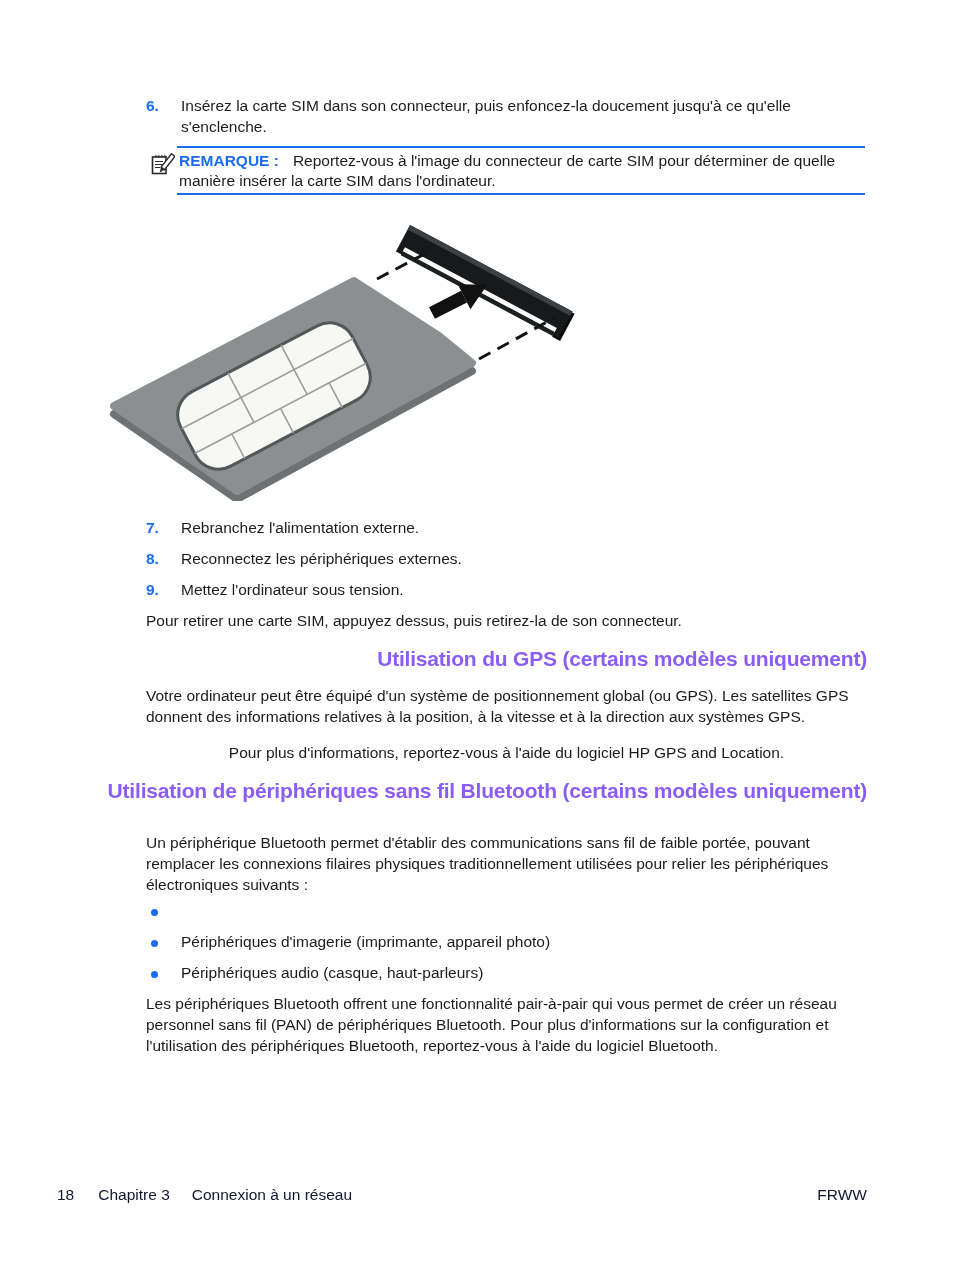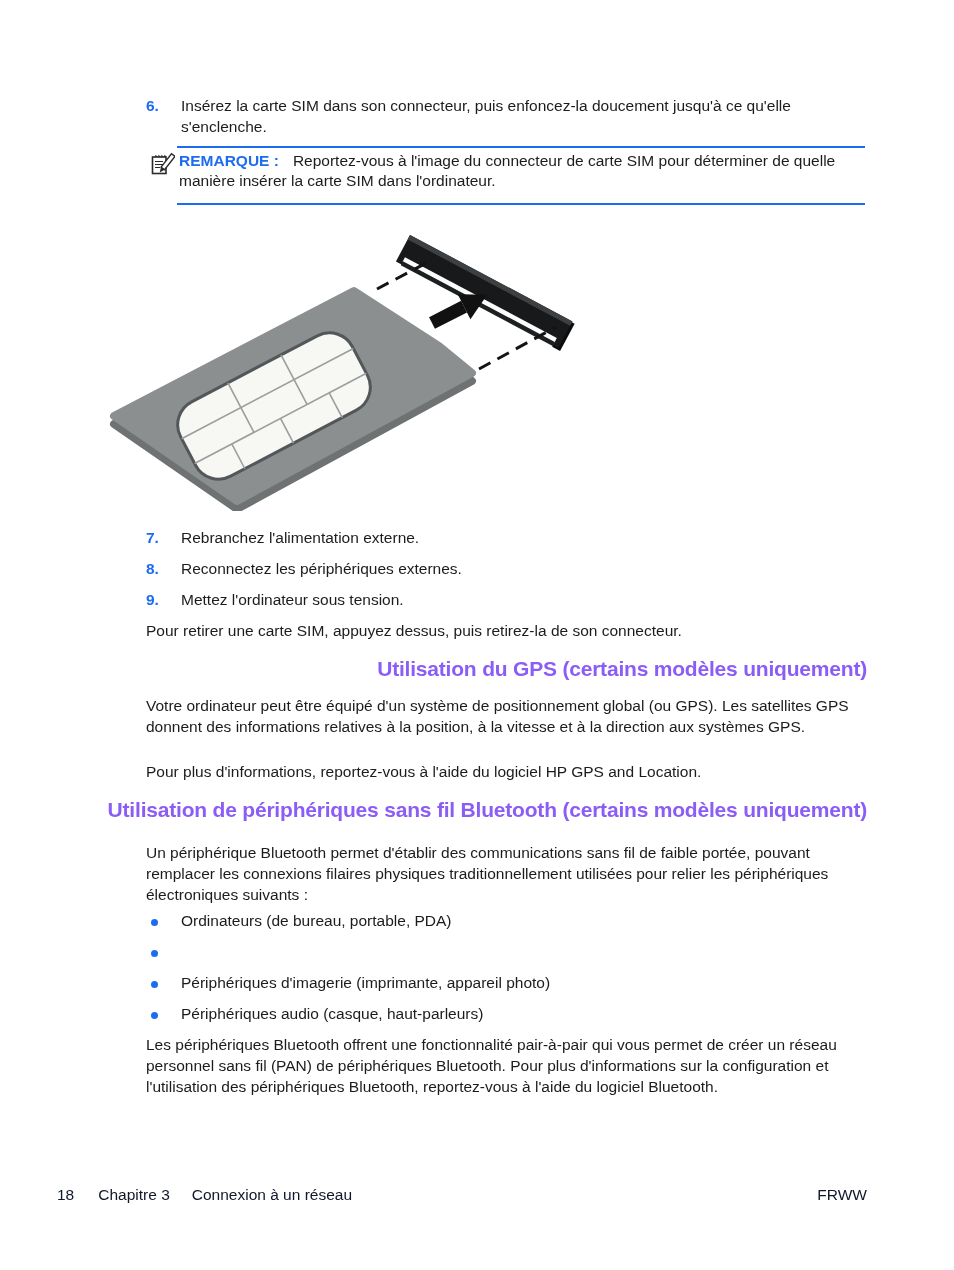--- a/index.html
+++ b/index.html
@@ -14,38 +14,38 @@
   }
   .main{position:absolute;top:0;left:70px;width:797px;padding-top:95px;box-sizing:border-box;}
   .step-row{display:flex;margin-left:76px;font-size:15.5px;line-height:21px;}
   .step-num{width:35px;flex:0 0 35px;font-weight:bold;color:#1c6cf2;}
   .step-text{flex:1;}
   .note{
     position:relative;
     margin:9px 0 0 107px;
     border-top:2px solid #1c6cf2;
     border-bottom:2px solid #1c6cf2;
-    padding:3px 0 12px 2px;
+    padding:3px 0 2px 2px;
     font-size:15.5px;line-height:20px;
     width:688px;box-sizing:border-box;
   }
   .note-label{font-weight:bold;color:#1c6cf2;margin-right:14px;}
   .note-icon{position:absolute;left:-26px;top:3px;}
   .figure{display:block;margin:6px 0 0 24px;}
   .steps-after{margin-top:16px;}
   .steps-after .step-row{margin-bottom:10px;}
   .para{margin:0 0 0 76px;font-size:15.5px;line-height:21px;width:721px;}
   h1.sec{
     margin:14px 0 0 0;
     font-size:21px;line-height:27px;
     font-weight:bold;color:#8b5cf6;
     letter-spacing:-0.2px;
     text-align:right;
   }
-  .p-mt13{margin-top:13px;} .p-mt9{margin-top:24px;} .p-mt12{margin-top:19px;} .p-mt0{margin-top:0;}
+  .p-mt13{margin-top:13px;} .p-mt9{margin-top:15px;text-align:center;} .p-mt12{margin-top:28px;} .p-mt0{margin-top:0;}
   .bullets{margin-top:5px;}
   .bullet-row{display:flex;margin-left:76px;font-size:15.5px;line-height:21px;margin-bottom:10px;}
   .bullet-marker{width:35px;flex:0 0 35px;}
   .bullet-dot{display:inline-block;width:7px;height:7px;border-radius:50%;background:#1c6cf2;margin:7px 0 0 5px;}
   .footer{
     position:absolute;top:1186px;left:57px;right:87px;
     display:flex;align-items:baseline;
     font-size:15.5px;color:#0f172a;
   }
   .footer .pgnum{margin-right:24px;}
@@ -127,24 +127,20 @@
     <h1 class="sec">Utilisation du GPS (certains modèles uniquement)</h1>
     <p class="para p-mt13">Votre ordinateur peut être équipé d'un système de positionnement global (ou GPS). Les satellites GPS donnent des informations relatives à la position, à la vitesse et à la direction aux systèmes GPS.</p>
     <p class="para p-mt9">Pour plus d'informations, reportez-vous à l'aide du logiciel HP GPS and Location.</p>
 
     <h1 class="sec">Utilisation de périphériques sans fil Bluetooth (certains modèles uniquement)</h1>
     <p class="para p-mt12">Un périphérique Bluetooth permet d'établir des communications sans fil de faible portée, pouvant remplacer les connexions filaires physiques traditionnellement utilisées pour relier les périphériques électroniques suivants :</p>
 
     <div class="bullets">
       <div class="bullet-row">
         <span class="bullet-marker"><span class="bullet-dot"></span></span>
-        <span>Ordinateurs (de bureau, portable, PDA)</span>
-      </div>
-      <div class="bullet-row">
-        <span class="bullet-marker"><span class="bullet-dot"></span></span>
       </div>
       <div class="bullet-row">
         <span class="bullet-marker"><span class="bullet-dot"></span></span>
         <span>Périphériques d'imagerie (imprimante, appareil photo)</span>
       </div>
       <div class="bullet-row">
         <span class="bullet-marker"><span class="bullet-dot"></span></span>
         <span>Périphériques audio (casque, haut-parleurs)</span>
       </div>
     </div>

